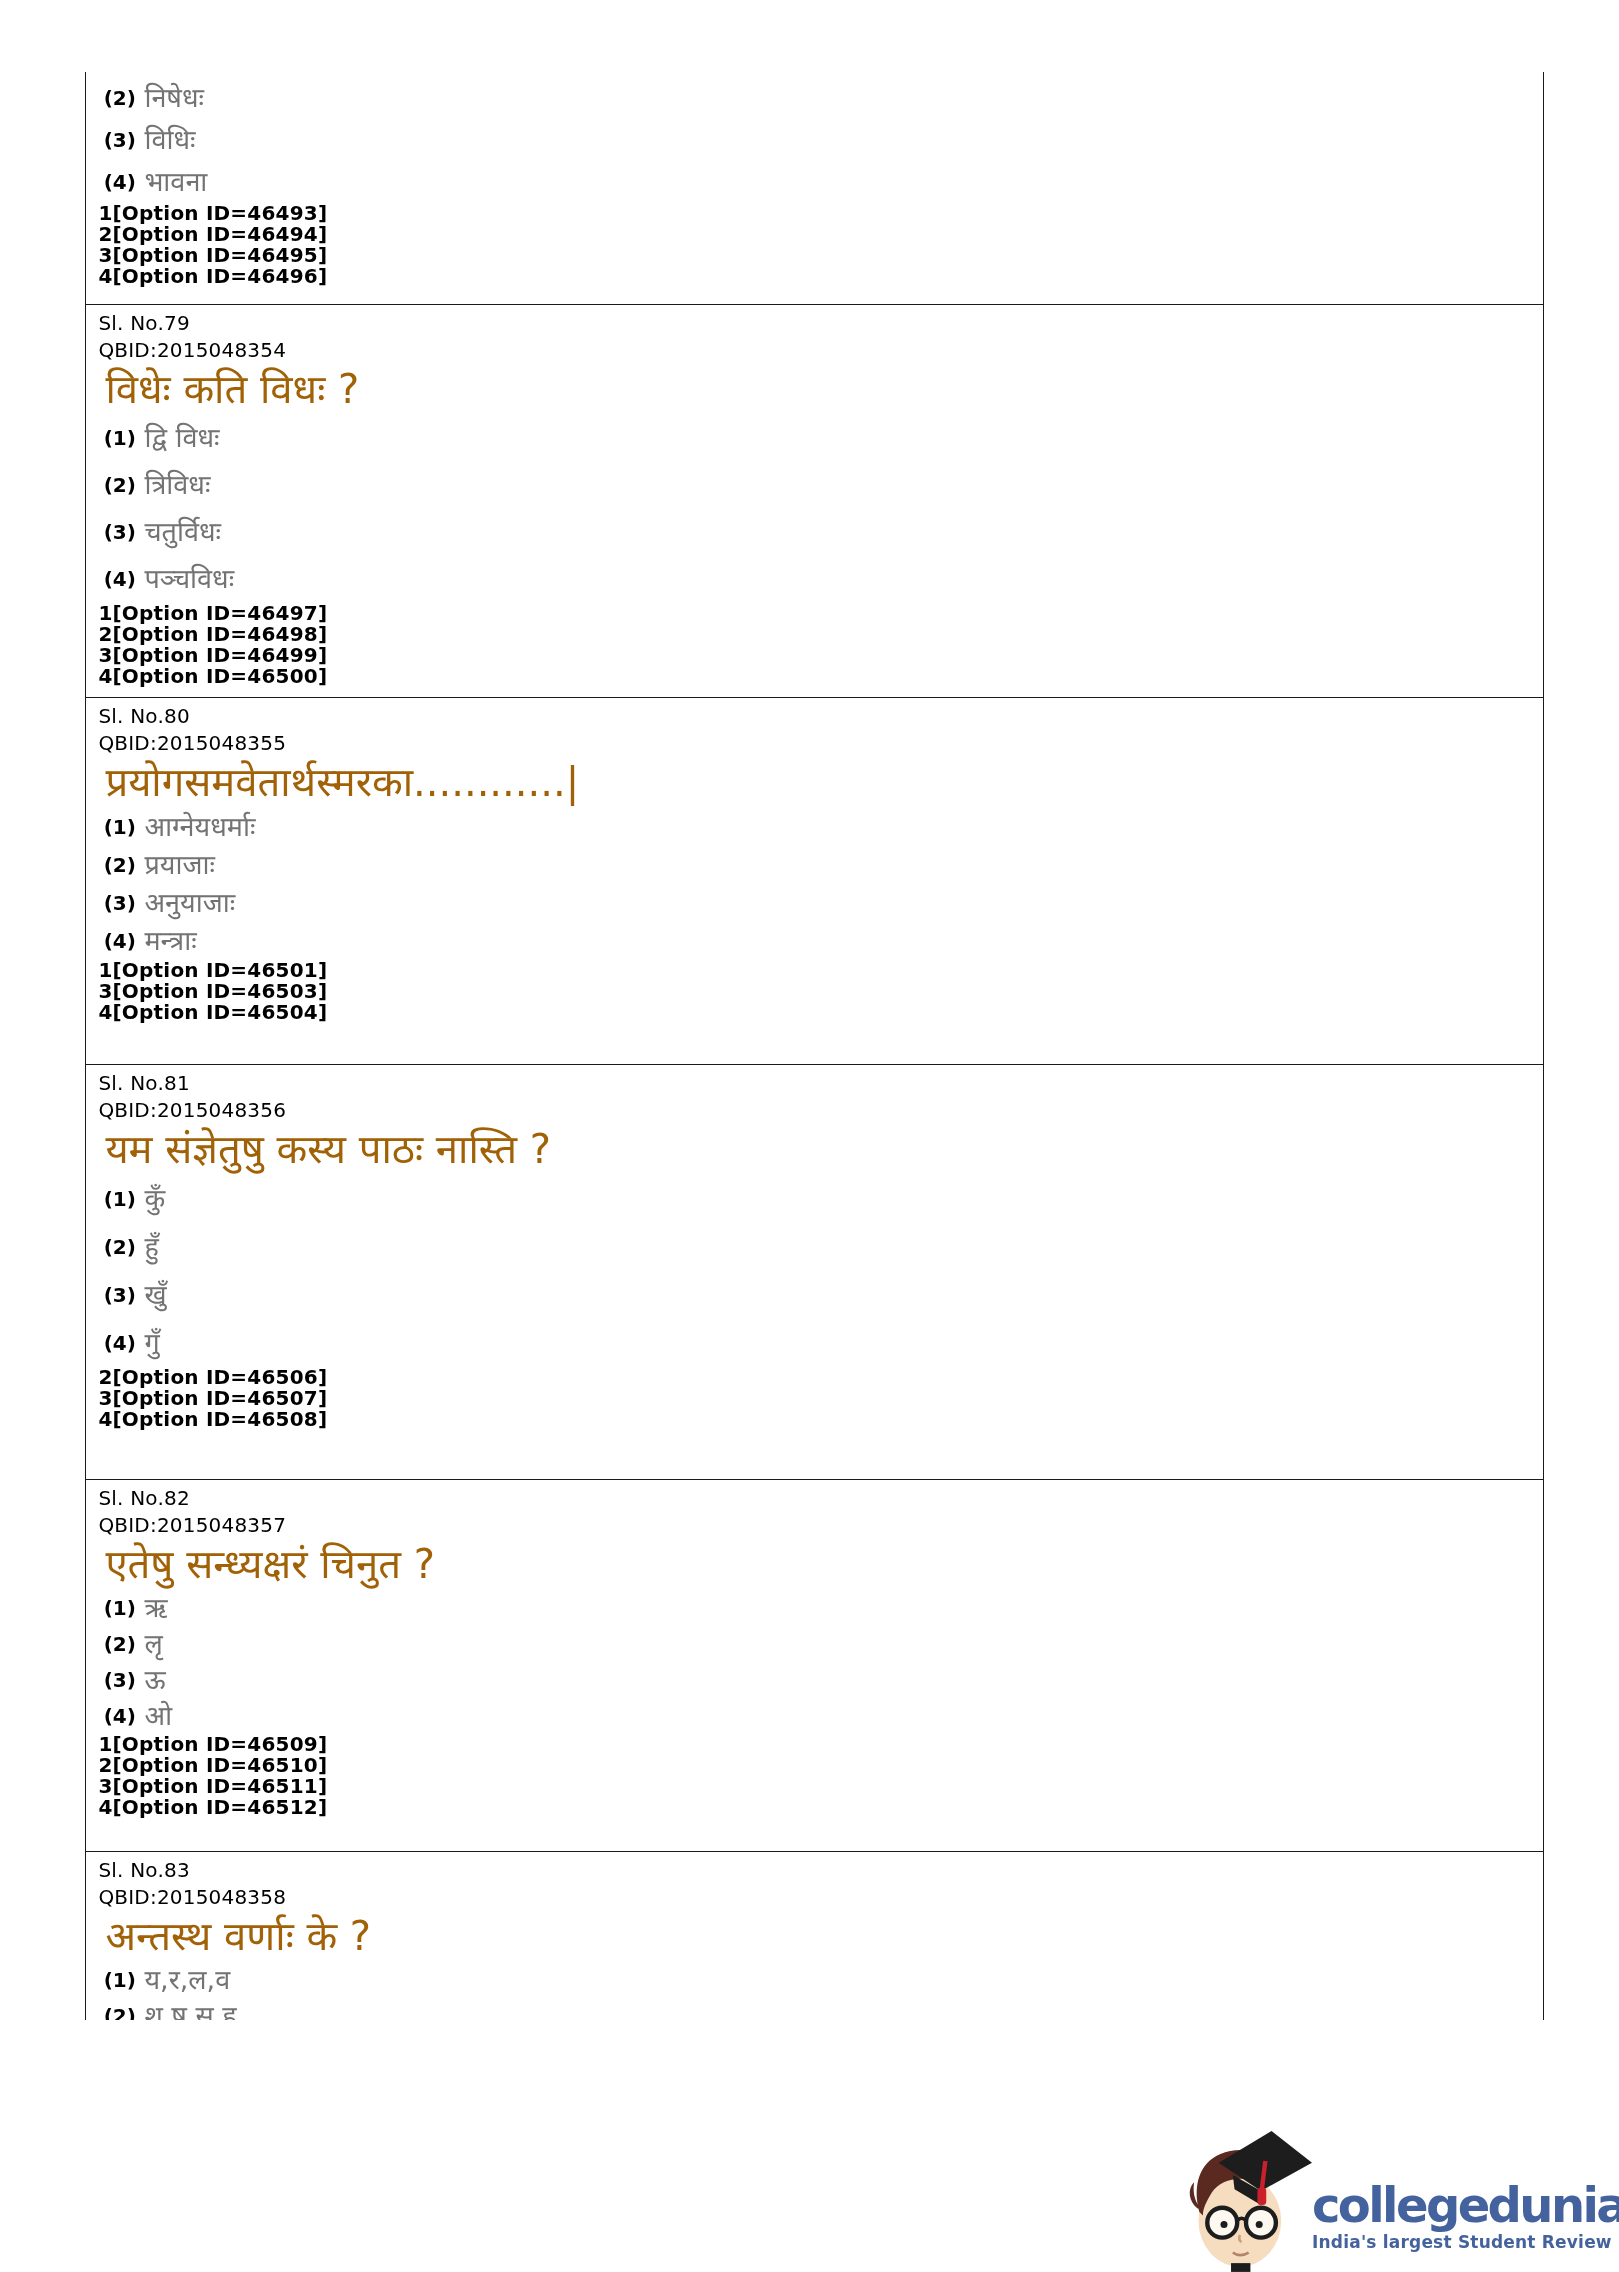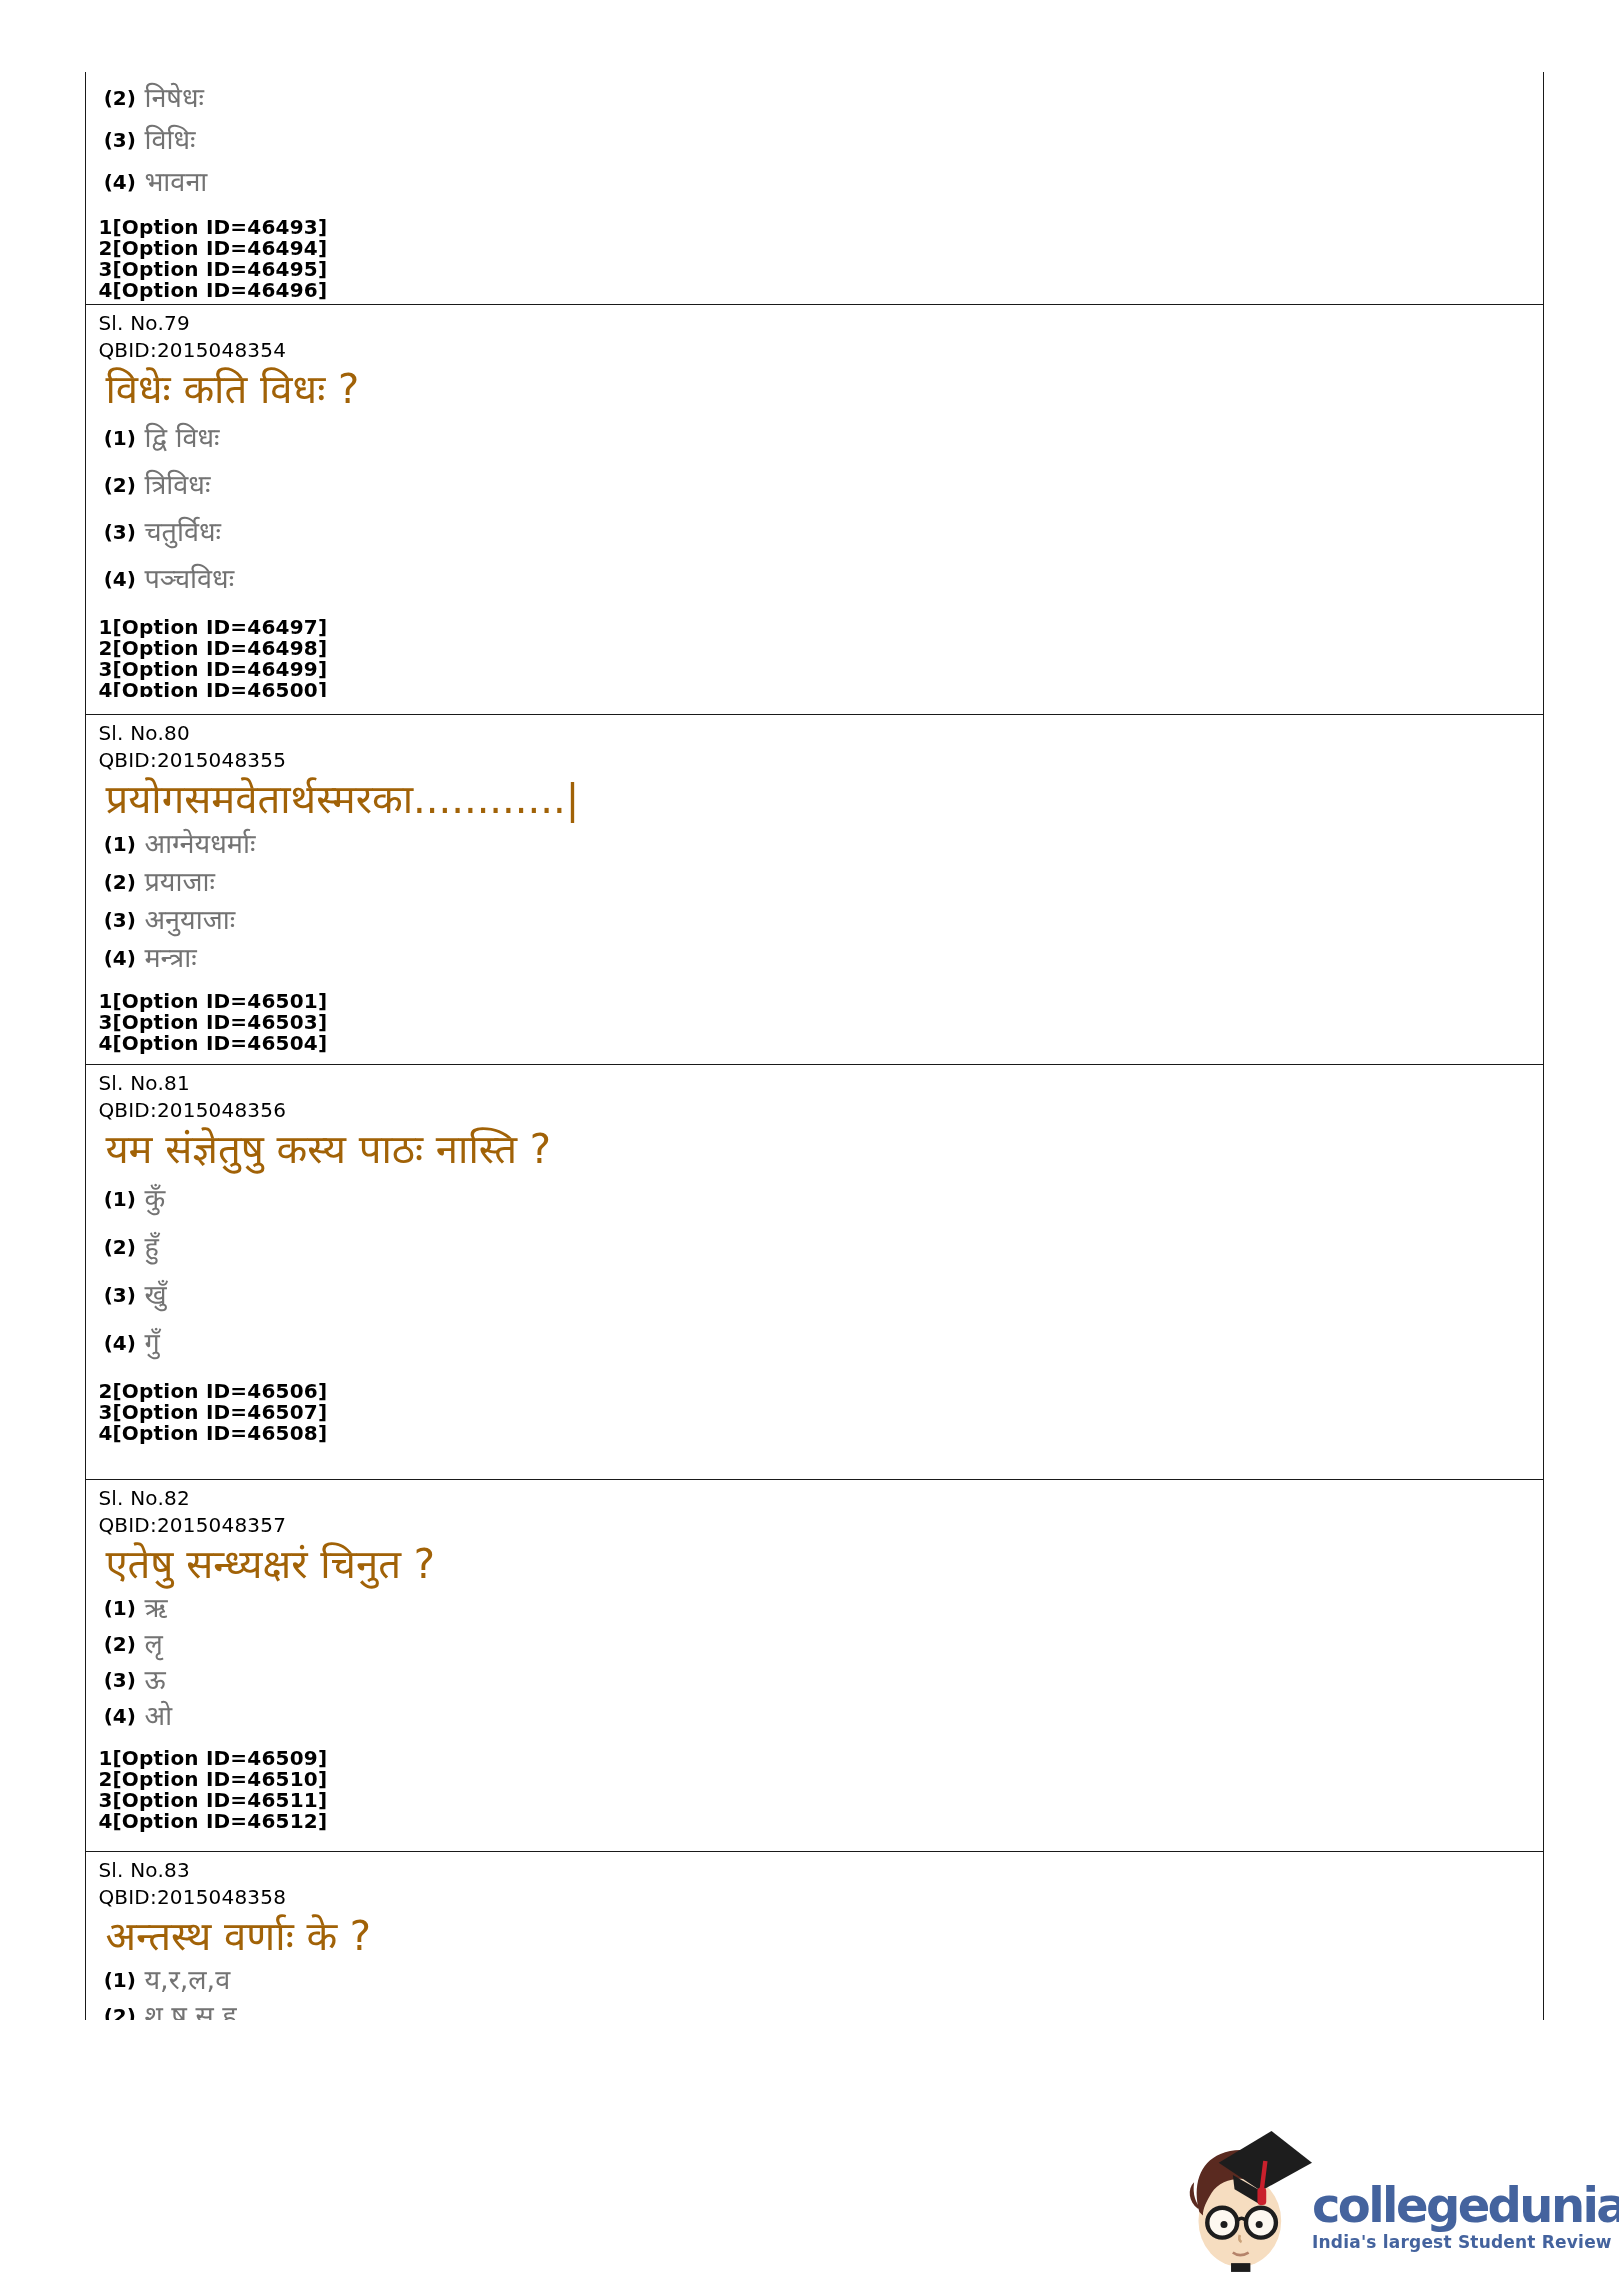--- a/index.html
+++ b/index.html
@@ -22,21 +22,21 @@
   .row{
     position:absolute;left:0;right:0;
     padding:5.3px 10.6px 0 12.4px;
     overflow:hidden;
     border-top:1.8px solid #1a1a1a;
     box-sizing:border-box;
   }
   .row.first{border-top:none;}
   .r-carry{top:0;height:232px;--opt-h:42px;}
   .r-79{top:232px;height:393px;--opt-h:47px;}
-  .r-80{top:642px;height:368px;--opt-h:38px;}
+  .r-80{top:625px;height:368px;--opt-h:38px;}
   .r-81{top:992px;height:415px;--opt-h:48px;}
   .r-82{top:1407px;height:478px;--opt-h:36px;}
   .r-83{top:1779px;height:169px;--opt-h:36px;}
 
   .meta{
     font-weight:normal;font-size:20px;line-height:26.5px;color:#000000;
     letter-spacing:0.2px;
   }
   .question{
     font-size:40px;line-height:39px;color:#a16207;
@@ -45,21 +45,21 @@
   .opt{
     display:flex;align-items:center;height:var(--opt-h,42px);
   }
   .opt-num{
     font-weight:bold;font-size:20px;color:#000000;width:46px;flex:0 0 46px;
     padding-left:5.3px;box-sizing:border-box;
   }
   .opt-text{
     font-size:27px;color:#737373;line-height:32px;
   }
-  .oids{margin-top:14px;}
+  .oids{}
   .oid{
     font-weight:bold;font-size:20px;line-height:21px;color:#000000;
     letter-spacing:0.2px;
   }
 
   
   .logo{
     position:absolute;left:1180px;top:2124px;width:423px;height:148px;
     display:flex;align-items:center;
   }

